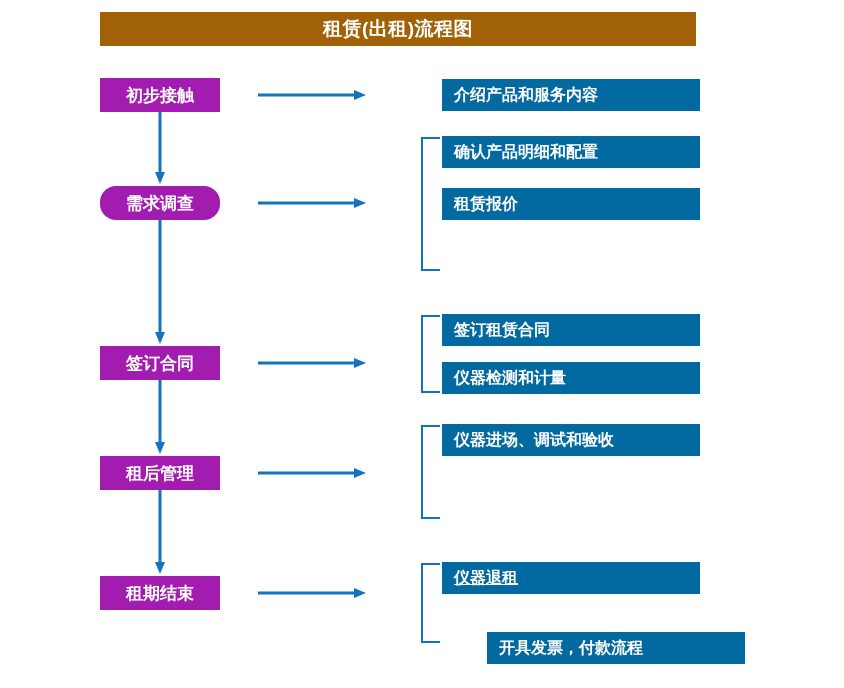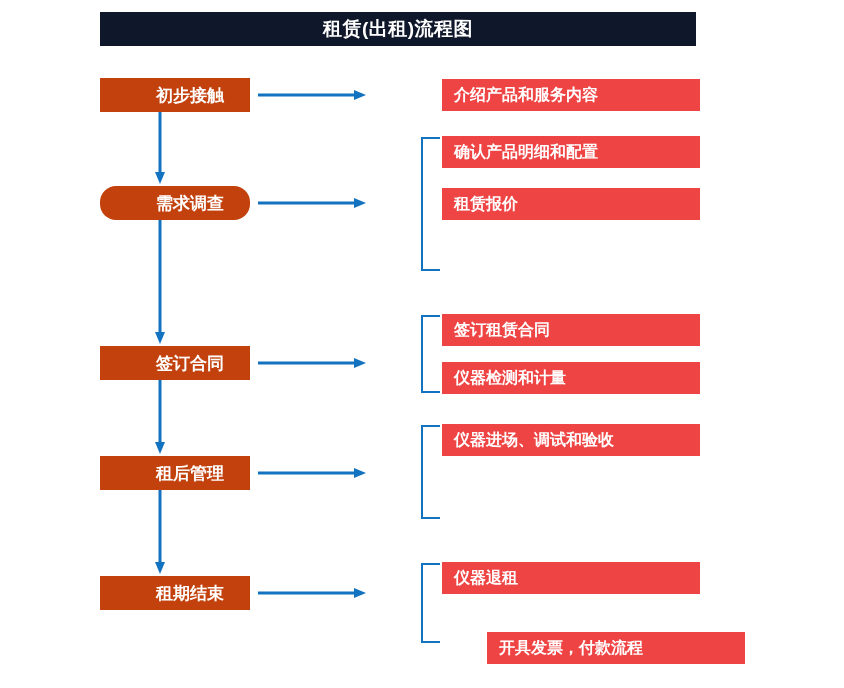--- a/index.html
+++ b/index.html
@@ -19,45 +19,44 @@
     left: 0; top: 0;
     width: 844px;
     height: 688px;
   }
   .title-bar {
     position: absolute;
     left: 100px;
     top: 12px;
     width: 596px;
     height: 34px;
-    background: #0f172a;
+    background: #a16207;
     color: #ffffff;
     font-size: 19px;
     font-weight: bold;
     display: flex;
     align-items: center;
     justify-content: center;
     letter-spacing: 0.5px;
   }
   .stage {
     position: absolute;
-    background: #c2410c;
+    background: #a21caf;
     color: #ffffff;
     font-size: 17px;
     font-weight: bold;
     display: flex;
     align-items: center;
     justify-content: center;
     width: 120px;
     height: 34px;
-    padding-left: 30px;
   }
   .detail {
     position: absolute;
-    background: #ef4444;
+    background: #0369a1;
     color: #ffffff;
     font-size: 16px;
     font-weight: bold;
     display: flex;
     align-items: center;
     padding-left: 12px;
     box-sizing: border-box;
     width: 258px;
     height: 32px;
   }
@@ -90,21 +89,21 @@
   <div class="detail" style="left:442px; top:79px;">介绍产品和服务内容</div>
 
   <div class="detail" style="left:442px; top:136px;">确认产品明细和配置</div>
   <div class="detail" style="left:442px; top:188px;">租赁报价</div>
 
   <div class="detail" style="left:442px; top:314px;">签订租赁合同</div>
   <div class="detail" style="left:442px; top:362px;">仪器检测和计量</div>
 
   <div class="detail" style="left:442px; top:424px;">仪器进场、调试和验收</div>
 
-  <div class="detail" style="left:442px; top:562px;">仪器退租</div>
+  <div class="detail" style="left:442px; top:562px;text-decoration:underline;">仪器退租</div>
   <div class="detail" style="left:442px; top:632px;margin-left:45px;">开具发票，付款流程</div>
 
   <div class="arrow-h" style="left:258px; top:89px; width:108px;">
     <svg width="108" height="12" viewBox="0 0 108 12">
       <line x1="0" y1="6" x2="98" y2="6" stroke="#1473c0" stroke-width="3"></line>
       <polygon points="108,6 96,1 96,11" fill="#1473c0"></polygon>
     </svg>
   </div>
   <div class="arrow-h" style="left:258px; top:197px; width:108px;">
     <svg width="108" height="12" viewBox="0 0 108 12">

